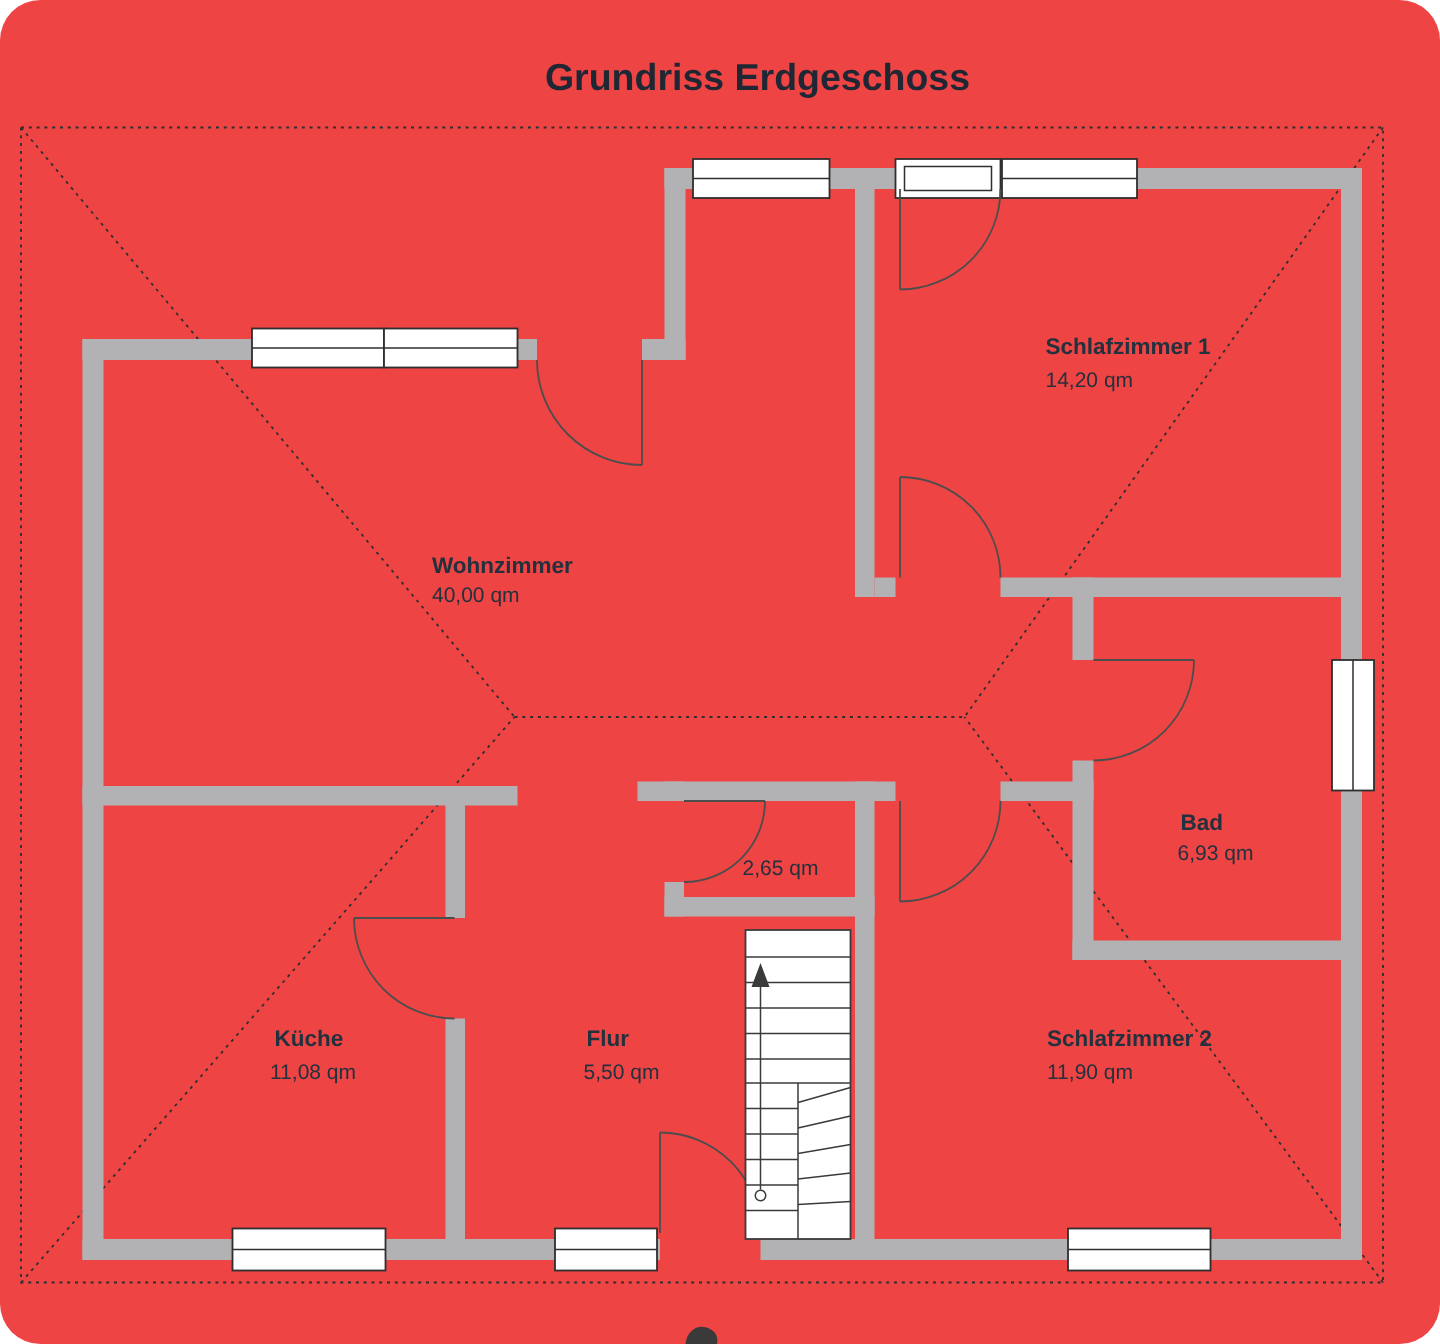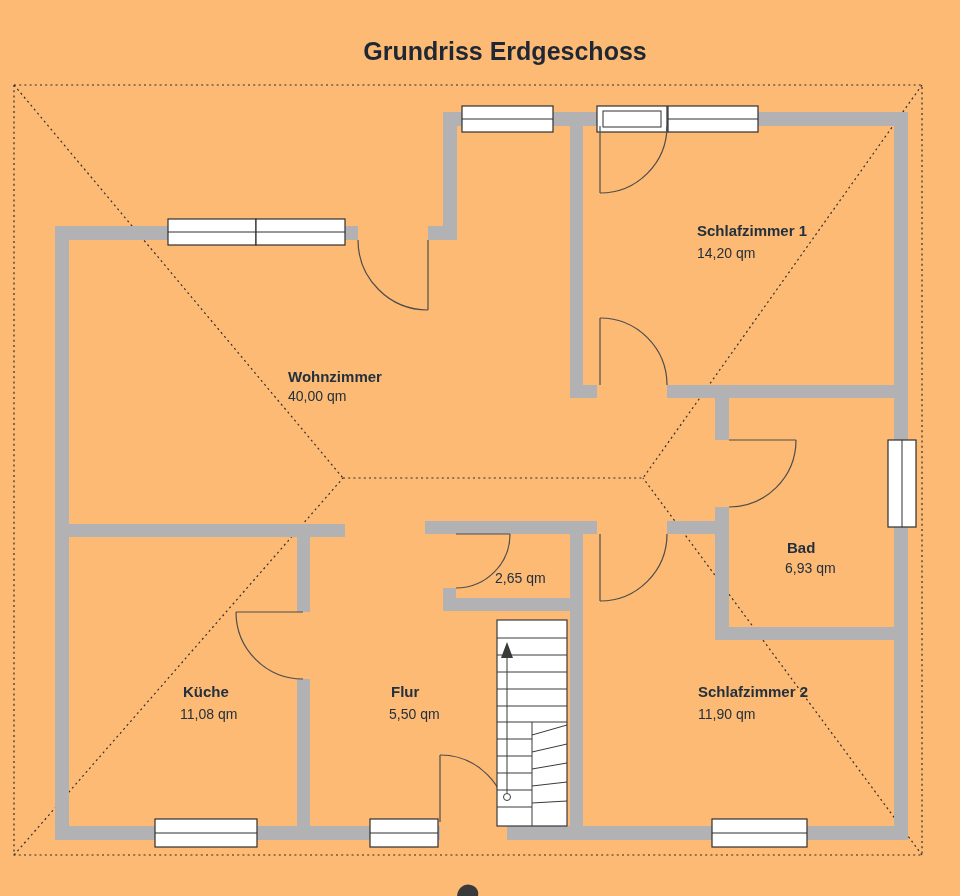--- a/index.html
+++ b/index.html
@@ -8,21 +8,22 @@
     background: #ffffff;
     width: 960px;
     height: 896px;
     font-family: "Liberation Sans", sans-serif;
   }
   .stage {
     position: relative;
     width: 960px;
     height: 896px;
     overflow: hidden;
-    background: #fdba74;
+    background: #ef4444;
+    border-radius: 27px;
   }
   svg { display: block; }
   .wall { fill: #b2b1b3; stroke: none; }
   .dotted { stroke: #2f2f2f; stroke-width: 1.2; fill: none; stroke-dasharray: 2 3.2; }
   .win { fill: #ffffff; stroke: #2f2f2f; stroke-width: 1.2; }
   .winline { stroke: #2f2f2f; stroke-width: 1; fill: none; }
   .doorarc { stroke: #4d4d4d; stroke-width: 1.2; fill: none; }
   .doorleaf { stroke: #4d4d4d; stroke-width: 1.2; fill: none; }
   .stair-line { stroke: #3a3a3a; stroke-width: 1; fill: none; }
   .stair-box { fill: #ffffff; stroke: #3a3a3a; stroke-width: 1.2; }

